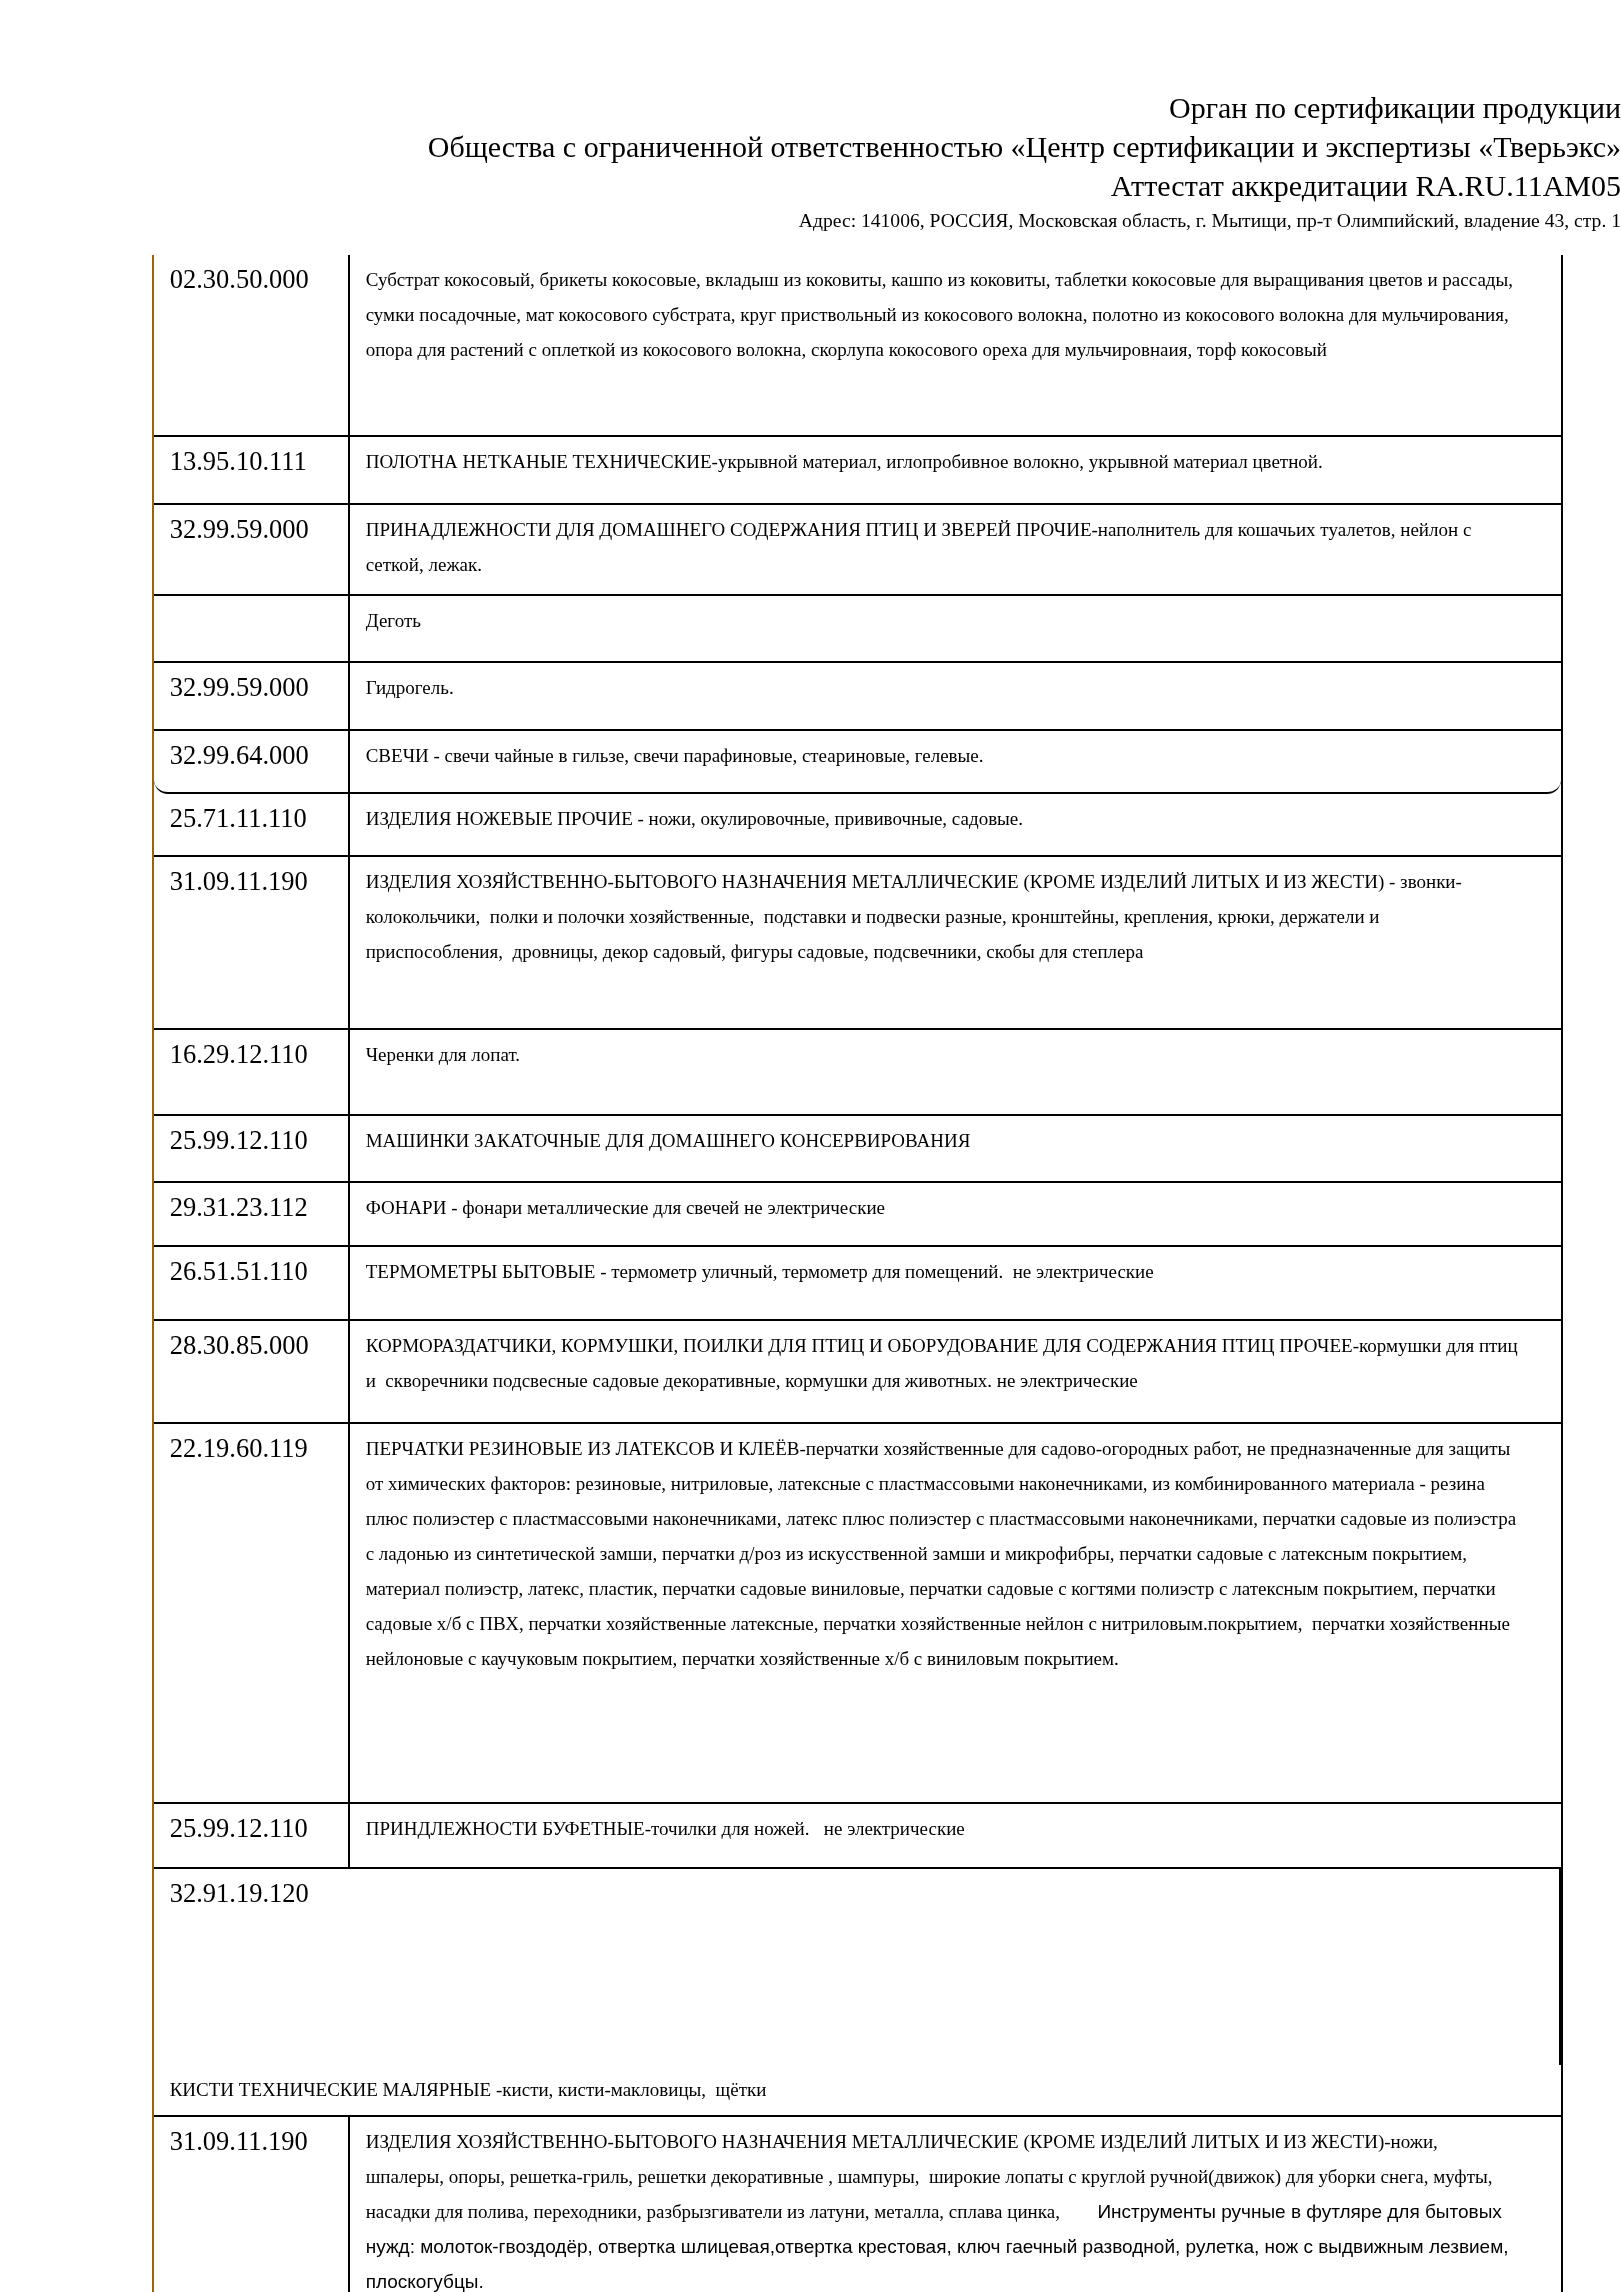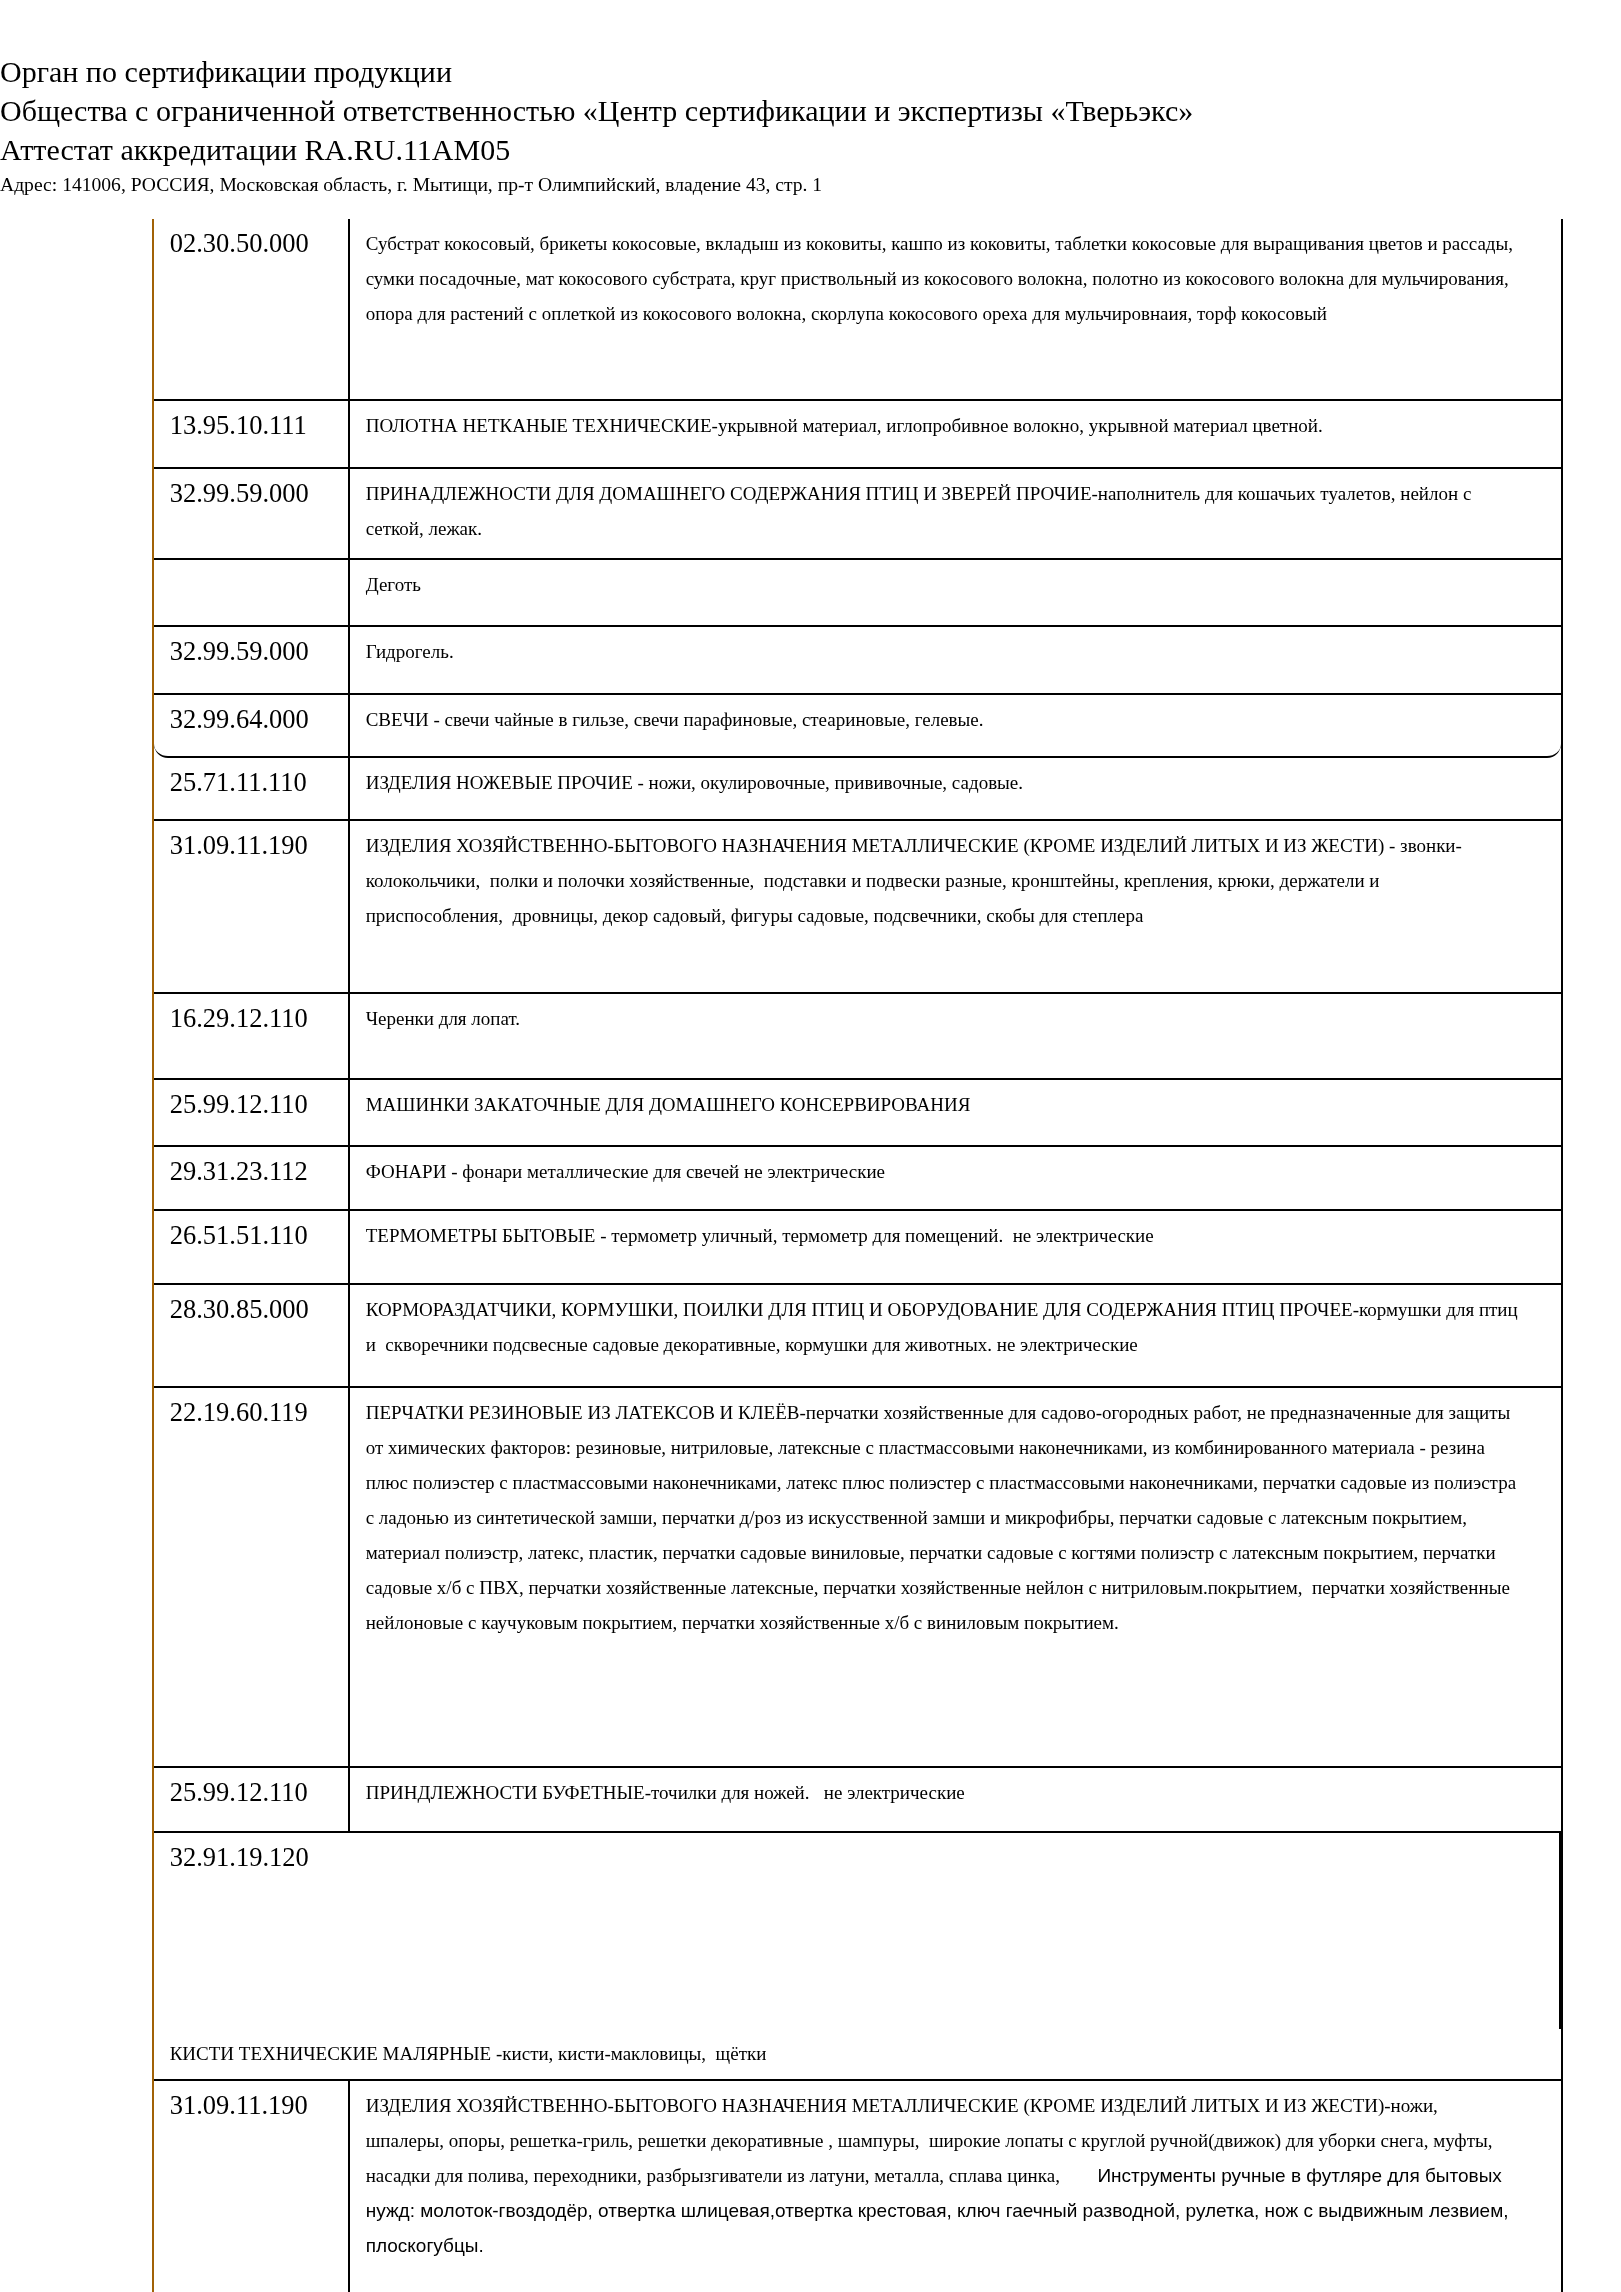--- a/index.html
+++ b/index.html
@@ -6,22 +6,22 @@
   html,body { background:#ffffff; }
   .page {
     position:relative;
     width:1621px; height:2293px;
     background:#ffffff;
     color:#000000;
     font-family:"Liberation Serif", "DejaVu Serif", serif;
     overflow:hidden;
   }
   .doc-header {
-    padding-top:52px;
-    text-align:left;
+    padding-top:88px;
+    text-align:right;
   }
   .doc-header .h-line {
     font-size:30px;
     line-height:39px;
     white-space:pre-wrap;
   }
   .doc-header .h-address {
     font-size:19.6px;
     line-height:25.5px;
     margin-top:2.9px;

